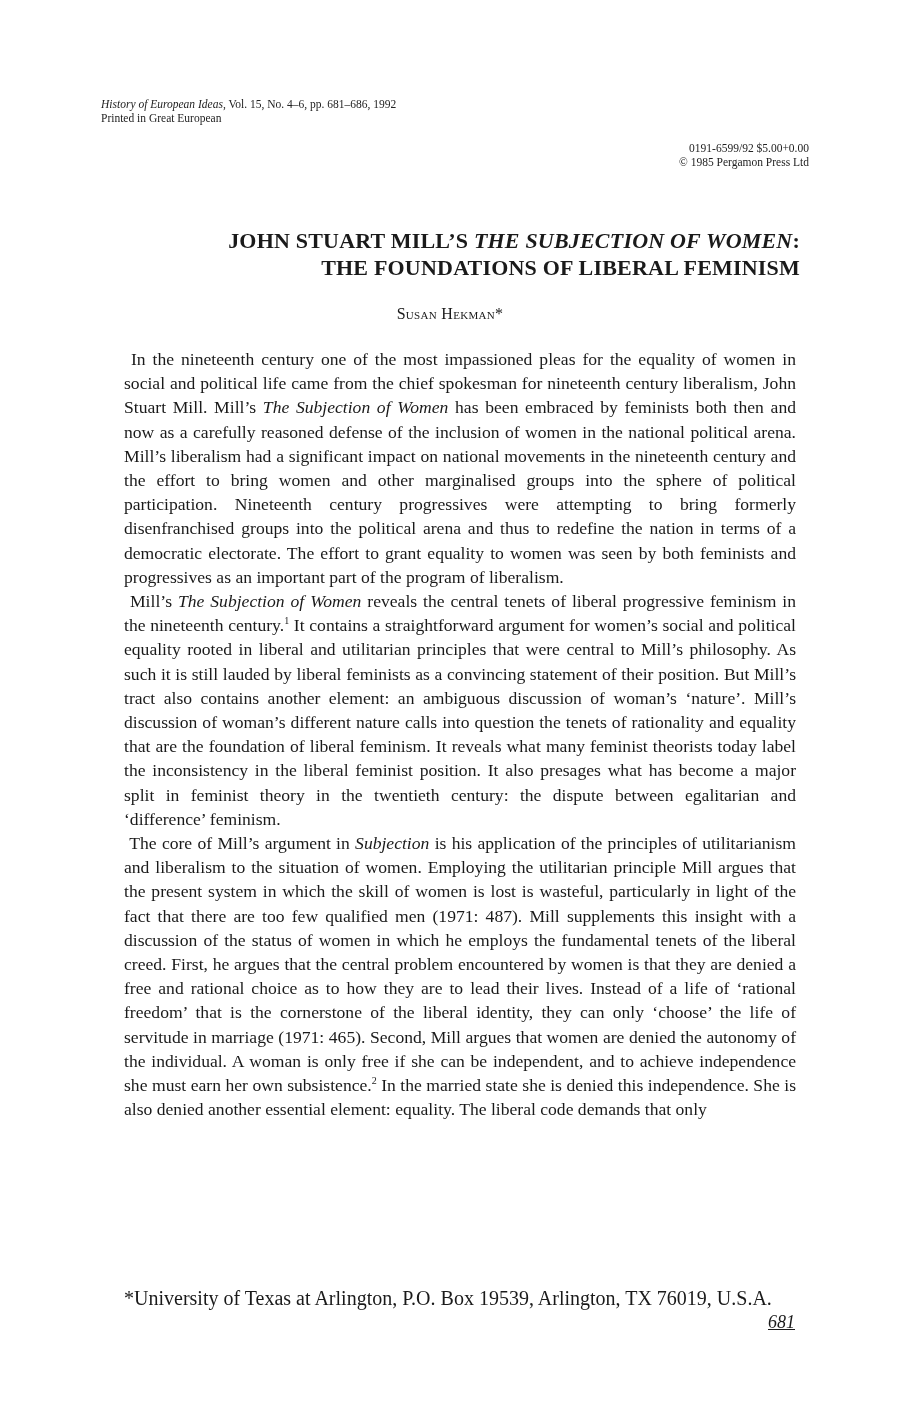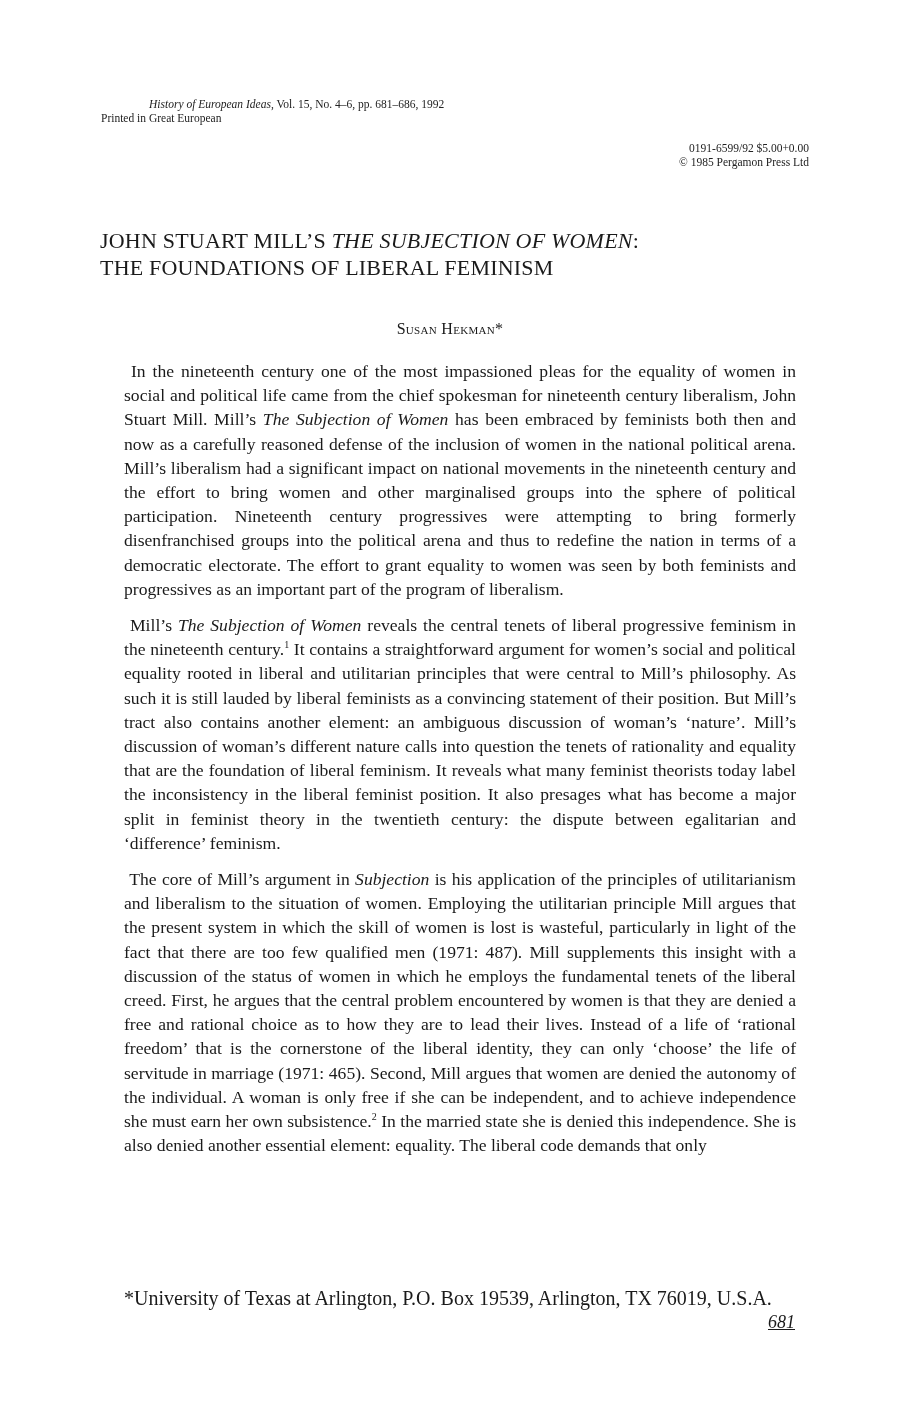--- a/index.html
+++ b/index.html
@@ -1,31 +1,31 @@
 <!DOCTYPE html>
 <html><head>
 <meta charset="utf-8">
 <style>
   html, body { margin: 0; padding: 0; background: #ffffff; }
   body { width: 901px; height: 1425px; position: relative; overflow: hidden;
          font-family: "Liberation Serif", "DejaVu Serif", serif; color: #1a1a1a; }
   .running-head { position: absolute; top: 97px; font-size: 11.5px; line-height: 14px; color: #222; }
   .rh-left { left: 101px; }
   .rh-right { right: 92px; text-align: right; margin-top: 44px; }
-  .rh-left .jname { font-style: italic; margin-left: 48px; }
-  .title { position: absolute; top: 227px; left: 100px; width: 700px; text-align: left;
-           font-weight: normal; font-size: 22px; line-height: 27px; letter-spacing: 0.2px; }
+  .rh-left .jname { font-style: italic; }
+  .title { position: absolute; top: 227px; left: 100px; width: 700px; text-align: right;
+           font-weight: bold; font-size: 22px; line-height: 27px; letter-spacing: 0.2px; }
   .title i { font-style: italic; }
-  .author { position: absolute; top: 320px; left: 100px; width: 700px; text-align: center;
+  .author { position: absolute; top: 305px; left: 100px; width: 700px; text-align: center;
             font-size: 16px; font-variant: small-caps; letter-spacing: 0.3px; }
   .body { position: absolute; top: 347px; left: 124px; width: 672px;
           font-size: 17.6px; line-height: 24.2px; text-align: justify; }
   .body p { margin: 0; text-indent: 0; }
   .body p + p { text-indent: 0; }
-  .body p { text-indent: 0; margin-top: 12px; }
+  .body p { text-indent: 0; }
   .body p:first-child { text-indent: 0; }
   .body i { font-style: italic; }
   sup { font-size: 10px; line-height: 0; vertical-align: super; }
   .footnote { position: absolute; top: 1287px; left: 124px; width: 672px; font-size: 20px; }
   .pageno { position: absolute; top: 1312px; right: 106px; font-size: 18px; font-style: italic; text-decoration: underline; }
 </style>
 </head>
 <body>
 
 <div class="running-head rh-left">

